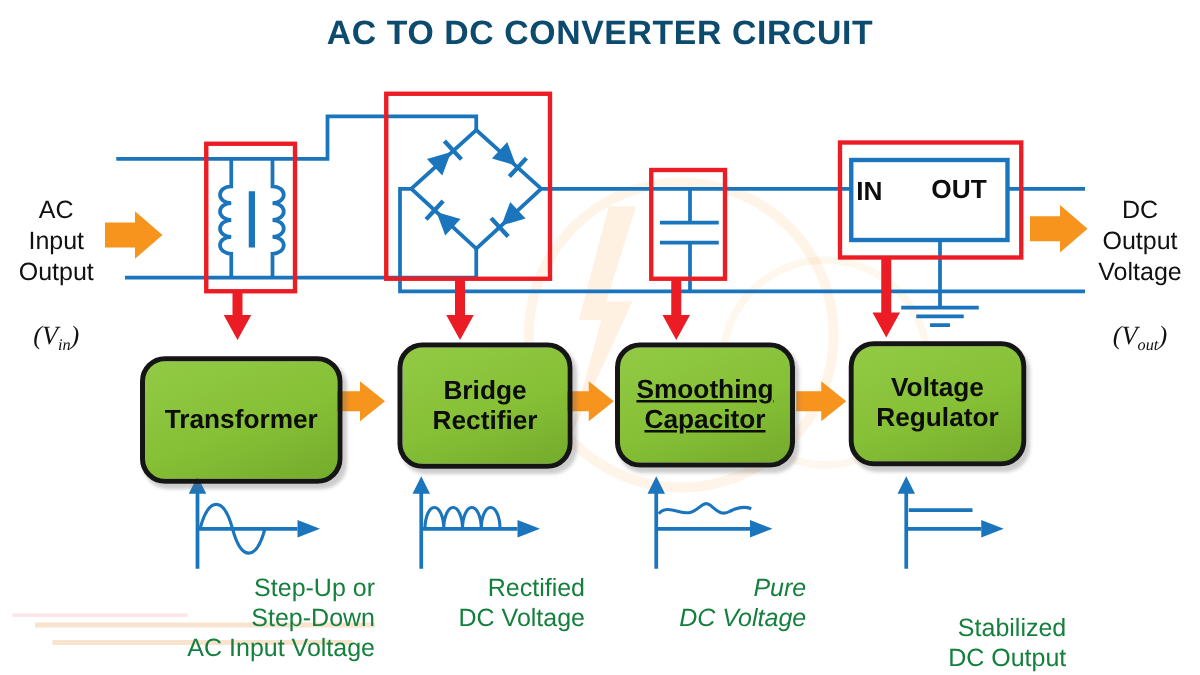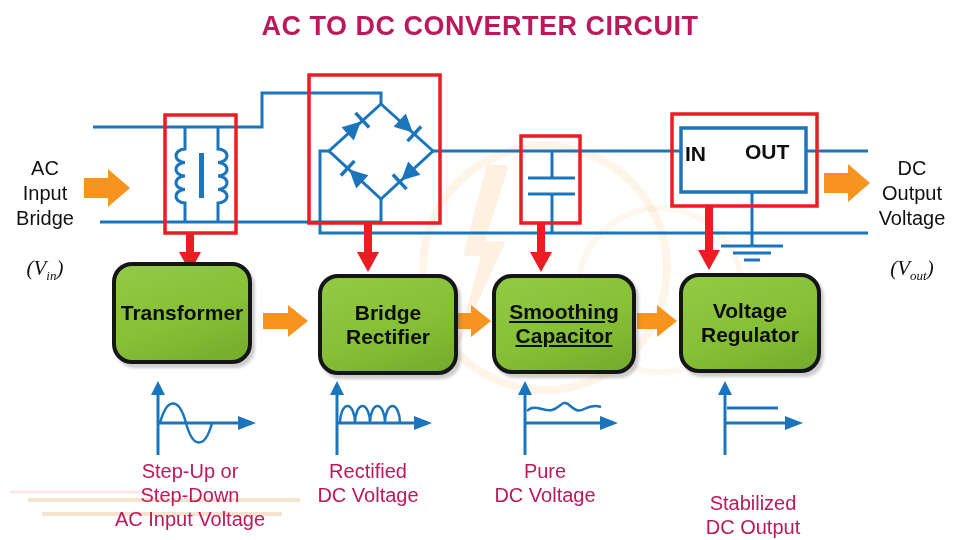--- a/index.html
+++ b/index.html
@@ -3,21 +3,21 @@
 <meta charset="utf-8">
 <style>
   html,body{margin:0;padding:0;background:#fff;}
   #stage{
     position:relative;width:960px;height:540px;overflow:hidden;background:#ffffff;
     font-family:"Liberation Sans", sans-serif;color:#1a1a1a;
   }
   .abs{position:absolute;}
   #title{
     left:0;right:0;top:11px;text-align:center;
-    font-size:27px;font-weight:bold;letter-spacing:.5px;color:#be185d;
+    font-size:27px;font-weight:bold;letter-spacing:.5px;color:#0c4a6e;
   }
   .side-label{
     width:100px;text-align:center;font-size:20px;line-height:25px;color:#111;
     white-space:pre-line;
   }
   #ac-input-label{left:-5px;top:131px;}
   #dc-output-label{left:862px;top:131px;}
   .vline{font-size:20px;margin-top:12px;}
   .vsym{font-family:"Liberation Serif", serif;font-style:italic;font-size:21px;}
   .vsub{font-family:"Liberation Serif", serif;font-style:italic;font-size:13px;position:relative;top:5px;}
@@ -25,30 +25,30 @@
   #chip-in{left:685px;top:142px;}
   #chip-out{left:745px;top:140px;}
   .block{
     display:flex;align-items:center;justify-content:center;text-align:center;
     background:linear-gradient(160deg,#92ca45 0%,#86c036 55%,#74ab2c 100%);
     border:4px solid #151515;border-radius:20px;
     box-shadow:3px 4px 3px rgba(110,110,110,.35);
     font-size:21px;line-height:24px;font-weight:bold;color:#0d0d0d;
     white-space:pre-line;box-sizing:border-box;
   }
-  #block-0{left:112px;top:262px;width:140px;height:102px;}
+  #block-0{left:112px;top:285px;width:162px;height:102px;}
   #block-1{left:318px;top:274px;width:140px;height:101px;}
   #block-2{left:492px;top:274px;width:144px;height:100px;text-decoration:underline;}
   #block-3{left:679px;top:273px;width:142px;height:100px;}
   .caption{
-    text-align:center;font-size:20px;line-height:24px;color:#be185d;white-space:pre-line;
+    text-align:right;font-size:20px;line-height:24px;color:#15803d;white-space:pre-line;
   }
   #caption-0{left:80px;top:459px;width:220px;}
   #caption-1{left:268px;top:459px;width:200px;}
-  #caption-2{left:445px;top:459px;width:200px;}
+  #caption-2{left:445px;top:459px;width:200px;font-style:italic;}
   #caption-3{left:653px;top:459px;width:200px;margin-top:32px;}
   #circuit{left:0;top:0;}
 </style>
 </head>
 <body>
 
 <div id="stage">
 
   <svg id="circuit" class="abs" width="960" height="540" viewBox="0 0 960 540">
 
@@ -163,21 +163,21 @@
         <path d="M727,408 H778"></path>
       </g>
     </g>
   </svg>
 
   <div id="title" class="abs">AC TO DC CONVERTER CIRCUIT</div>
 
   <div id="ac-input-label" class="abs side-label">
     <span>AC
 Input
-Bridge</span><br>
+Output</span><br>
     <span class="vline"><span class="vsym">(</span><span class="vsym">V</span><span class="vsub">in</span><span class="vsym">)</span></span>
   </div>
 
   <div id="dc-output-label" class="abs side-label">
     <span>DC
 Output
 Voltage</span><br>
     <span class="vline"><span class="vsym">(</span><span class="vsym">V</span><span class="vsub">out</span><span class="vsym">)</span></span>
   </div>
 

